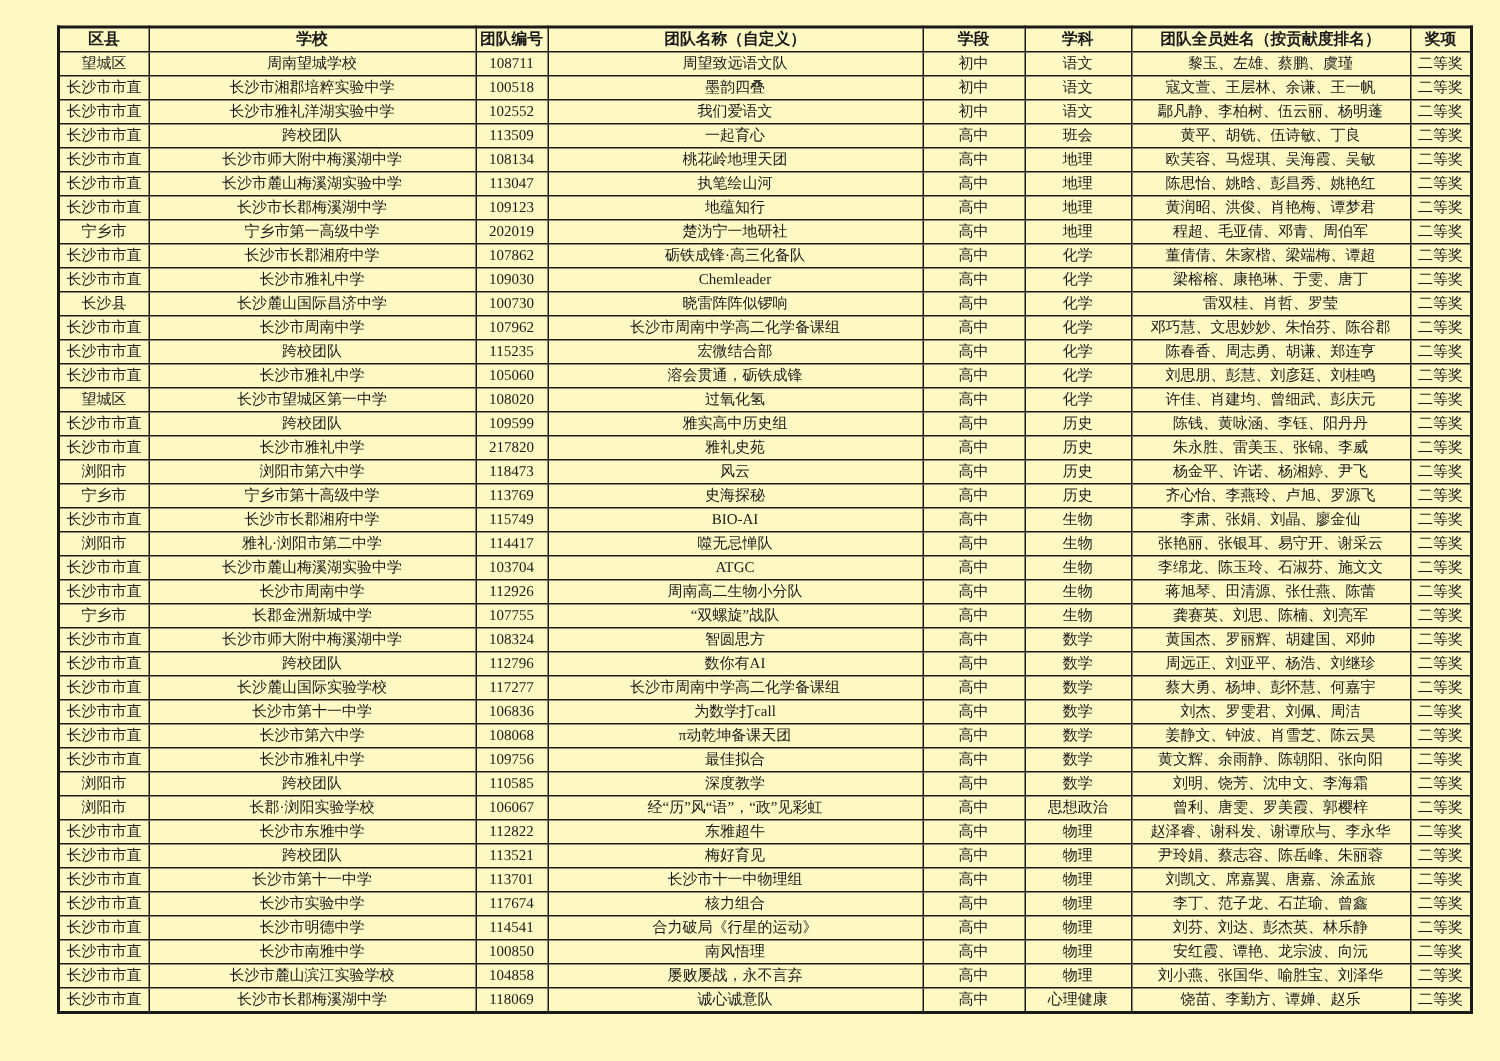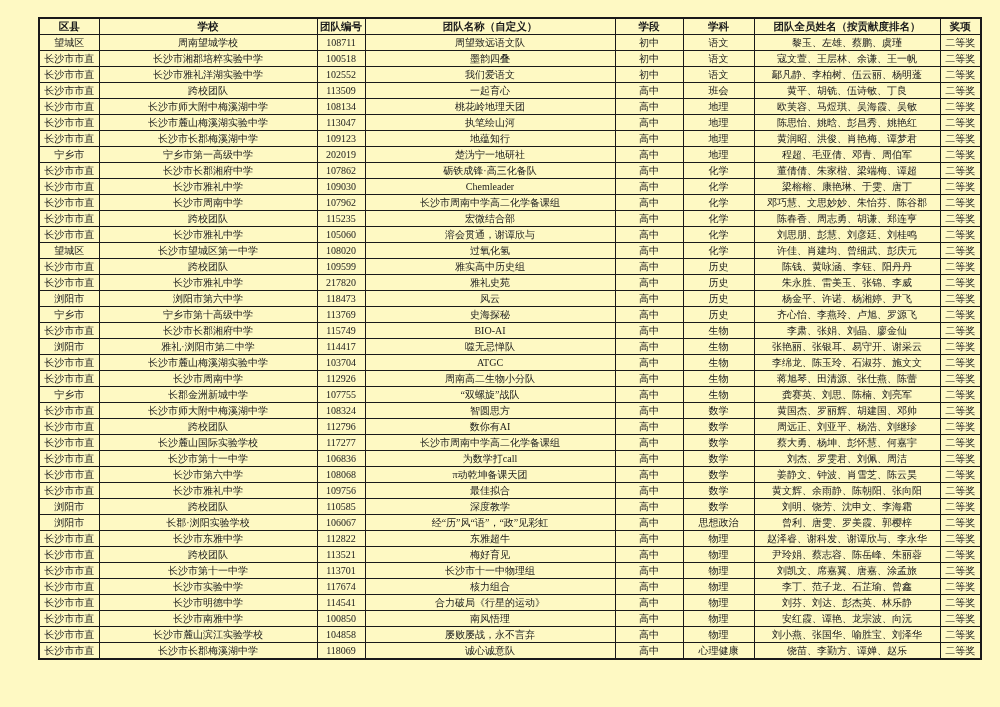--- a/index.html
+++ b/index.html
@@ -174,20 +174,30 @@
           <td>长沙市市直</td>
           <td>长沙市雅礼中学</td>
           <td>109030</td>
           <td>Chemleader</td>
           <td>高中</td>
           <td>化学</td>
           <td>梁榕榕、康艳琳、于雯、唐丁</td>
           <td>二等奖</td>
         </tr>
         <tr>
+          <td>长沙县</td>
+          <td>长沙麓山国际昌济中学</td>
+          <td>100730</td>
+          <td>晓雷阵阵似锣响</td>
+          <td>高中</td>
+          <td>化学</td>
+          <td>雷双桂、肖哲、罗莹</td>
+          <td>二等奖</td>
+        </tr>
+        <tr>
           <td>长沙市市直</td>
           <td>长沙市周南中学</td>
           <td>107962</td>
           <td>长沙市周南中学高二化学备课组</td>
           <td>高中</td>
           <td>化学</td>
           <td>邓巧慧、文思妙妙、朱怡芬、陈谷郡</td>
           <td>二等奖</td>
         </tr>
         <tr>
@@ -197,21 +207,21 @@
           <td>宏微结合部</td>
           <td>高中</td>
           <td>化学</td>
           <td>陈春香、周志勇、胡谦、郑连亨</td>
           <td>二等奖</td>
         </tr>
         <tr>
           <td>长沙市市直</td>
           <td>长沙市雅礼中学</td>
           <td>105060</td>
-          <td>溶会贯通，谢谭欣与</td>
+          <td>溶会贯通，砺铁成锋</td>
           <td>高中</td>
           <td>化学</td>
           <td>刘思朋、彭慧、刘彦廷、刘桂鸣</td>
           <td>二等奖</td>
         </tr>
         <tr>
           <td>望城区</td>
           <td>长沙市望城区第一中学</td>
           <td>108020</td>
           <td>过氧化氢</td>

